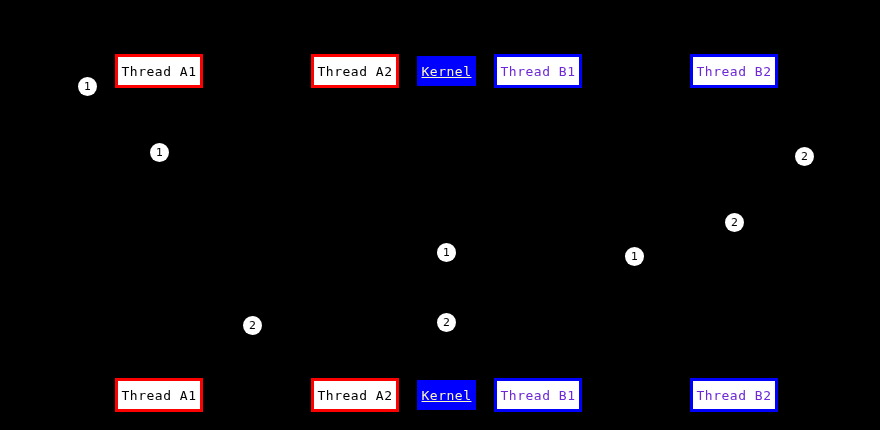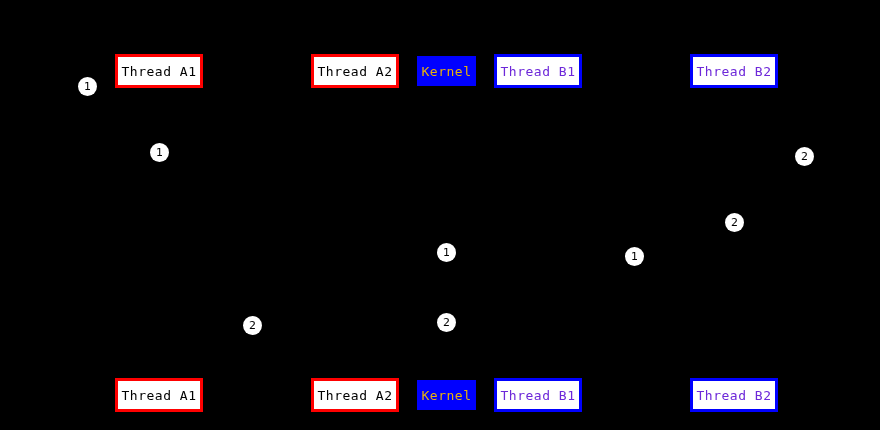--- a/index.html
+++ b/index.html
@@ -37,22 +37,23 @@
     color: #000000;
   }
   .participant.blue {
     background: #FFFFFF;
     border: 3px solid #0000FF;
     color: #6d28d9;
   }
   .participant.kernel {
     background: #0000FF;
     border: 0px solid #0000FF;
-    color: #eab308;
+    color: #fef9c3;
     height: 30px;
+    text-decoration: underline;
   }
 
   
   .lifeline {
     position: absolute;
     width: 1px;
     background: #000000;
   }
 
   

